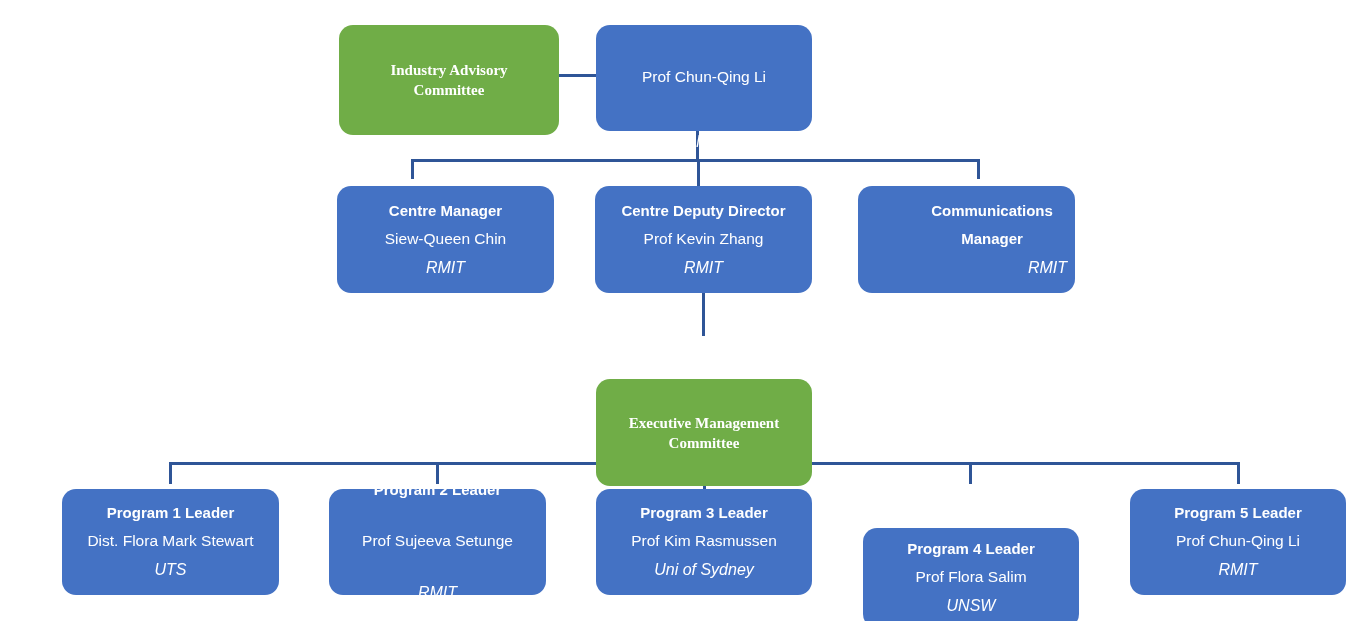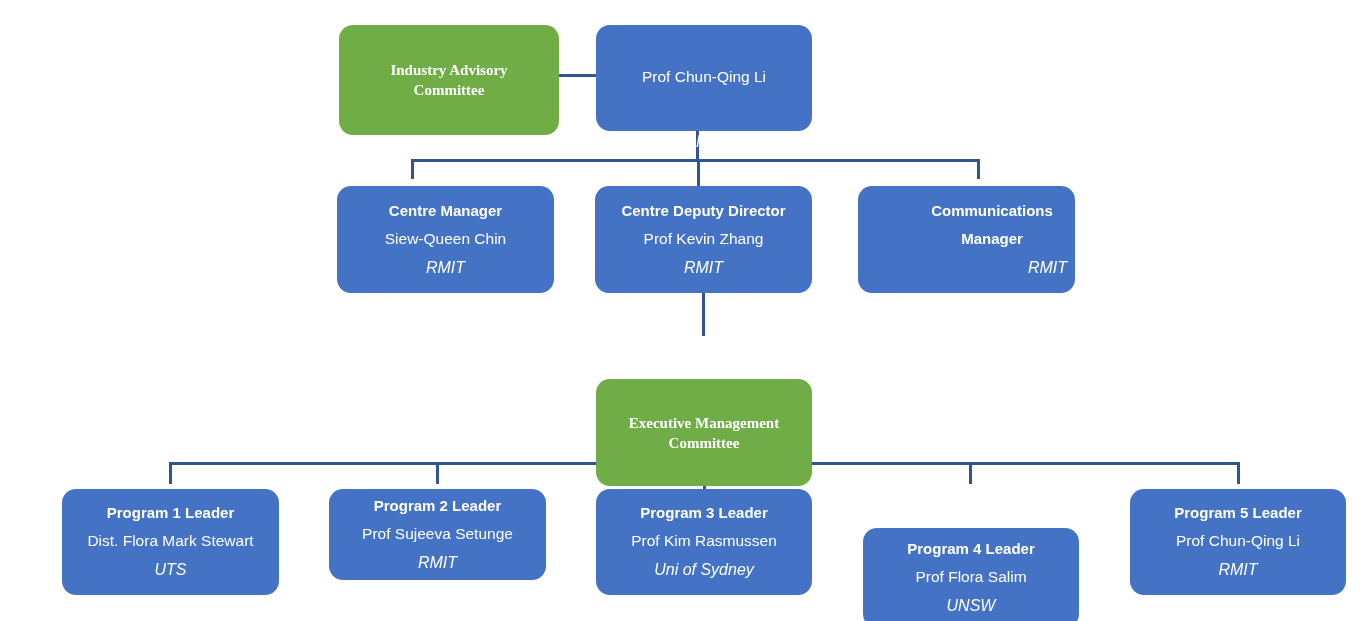--- a/index.html
+++ b/index.html
@@ -65,21 +65,21 @@
 <div class="node green" style="left: 596px; top: 335px; width: 216px; height: 107px; background: rgb(112, 173, 71); color: rgb(255, 255, 255); margin-top: 44px;">
   <div class="title two-line" style="line-height:20px;">Executive Management Committee</div>
 </div>
 
 <div class="node blue" style="left: 62px; top: 489px; width: 217px; height: 106px; background: rgb(68, 114, 196); color: rgb(255, 255, 255);">
   <div class="title">Program 1 Leader</div>
   <div class="name">Dist. Flora Mark Stewart</div>
   <div class="org">UTS</div>
 </div>
 
-<div class="node blue" style="left: 329px; top: 489px; width: 217px; height: 91px; background: rgb(68, 114, 196); color: rgb(255, 255, 255);">
+<div class="node blue" style="left: 329px; top: 489px; width: 217px; height: 106px; background: rgb(68, 114, 196); color: rgb(255, 255, 255); gap: 23px;">
   <div class="title">Program 2 Leader</div>
   <div class="name">Prof Sujeeva Setunge</div>
   <div class="org">RMIT</div>
 </div>
 
 <div class="node blue" style="left: 596px; top: 489px; width: 216px; height: 106px; background: rgb(68, 114, 196); color: rgb(255, 255, 255);">
   <div class="title">Program 3 Leader</div>
   <div class="name">Prof Kim Rasmussen</div>
   <div class="org">Uni of Sydney</div>
 </div>

